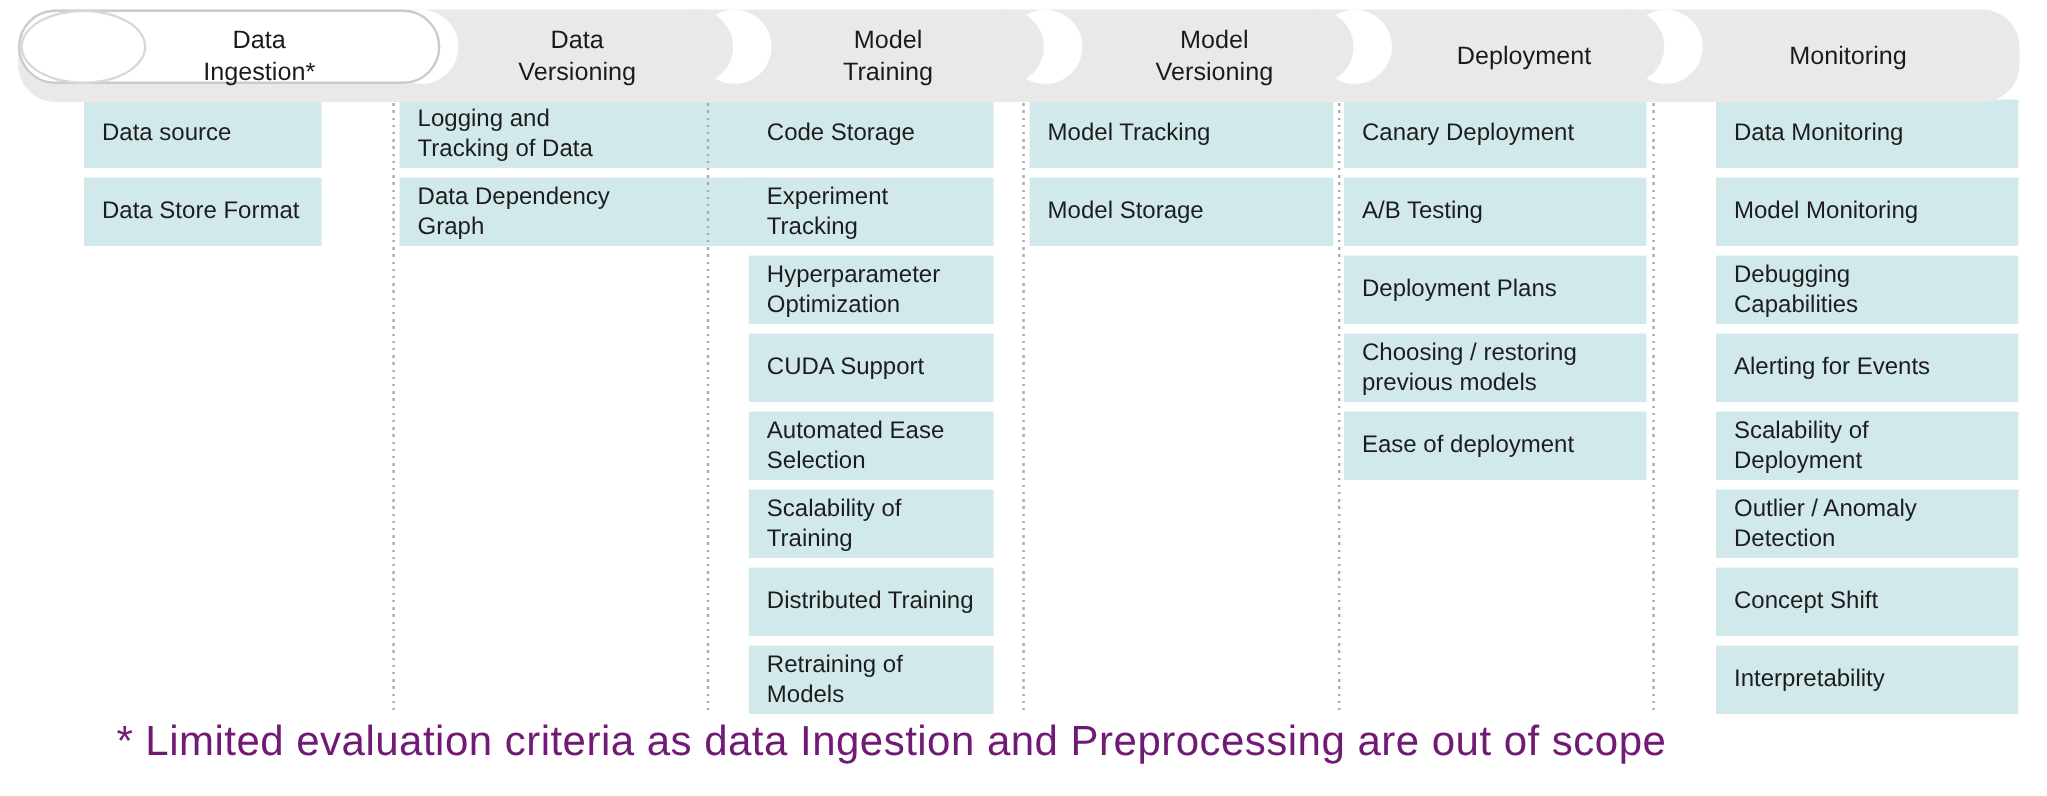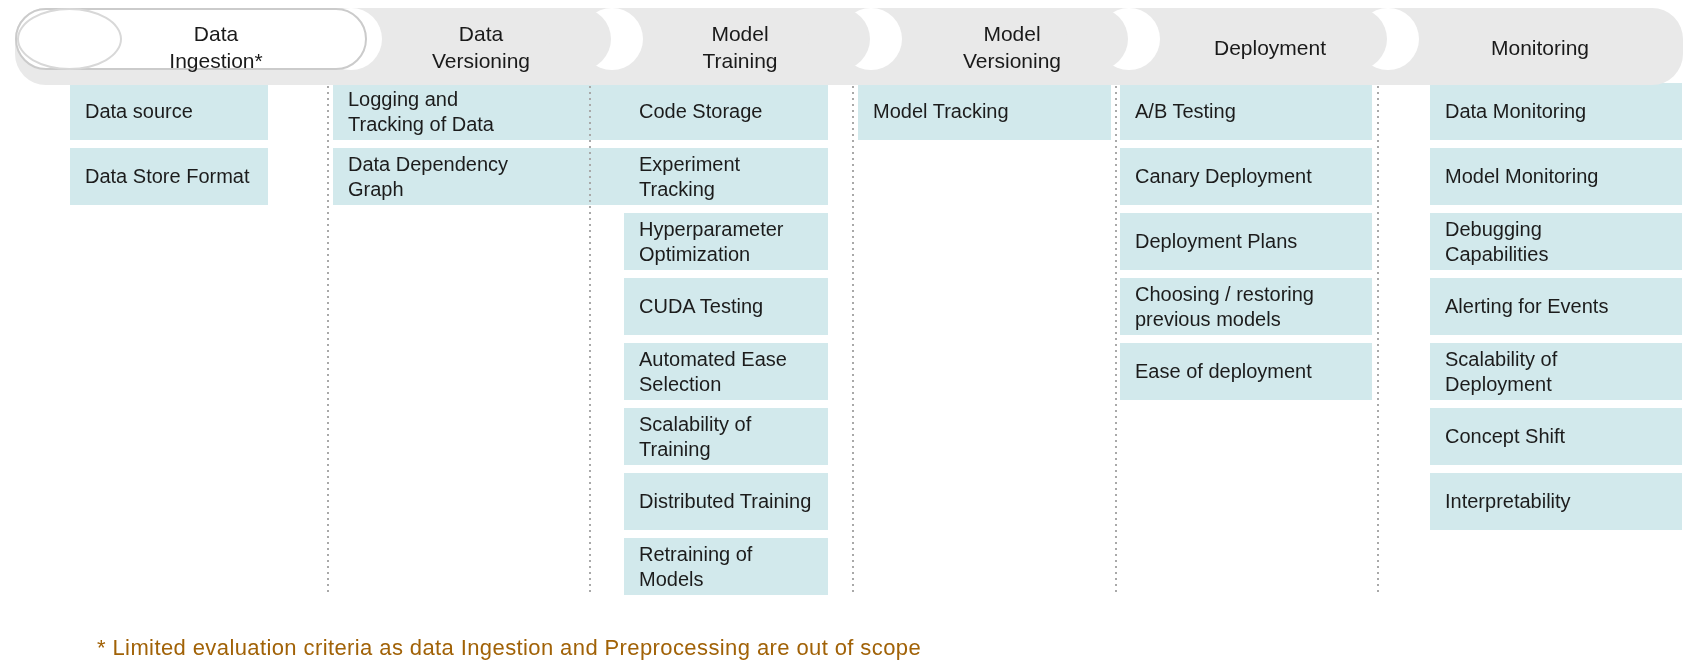--- a/index.html
+++ b/index.html
@@ -68,21 +68,21 @@
   
   .vsep{
     position:absolute;top:80px;height:512px;width:2px;
     background-image:repeating-linear-gradient(
       to bottom, var(--separator-dotted) 0 2px, transparent 2px 6px);
   }
 
   
   .footnote{
     position:absolute;left:97px;top:598px;
-    font-size:22px;letter-spacing:0.4px;color:#a16207;margin-top:37px;
+    font-size:35px;letter-spacing:0.4px;color:#701a75;
   }
 </style>
 </head>
 <body>
 
 <div class="flow">
   <div class="bar"></div>
 
   <div class="lune-w" style="left:305px"></div>
   <div class="lune-w" style="left:566px"></div>
@@ -118,48 +118,51 @@
 Tracking of Data</div>
     <div class="cell">Data Dependency
 Graph</div>
   </div>
 <div class="col" style="left:624px;width:204px">
     <div class="cell">Code Storage</div>
     <div class="cell">Experiment
 Tracking</div>
     <div class="cell">Hyperparameter
 Optimization</div>
-    <div class="cell">CUDA Testing</div>
+    <div class="cell">CUDA Support</div>
     <div class="cell">Automated Ease
 Selection</div>
     <div class="cell">Scalability of
 Training</div>
     <div class="cell">Distributed Training</div>
     <div class="cell">Retraining of
 Models</div>
   </div>
 <div class="col" style="left:858px;width:253px">
     <div class="cell">Model Tracking</div>
+    <div class="cell">Model Storage</div>
   </div>
 <div class="col" style="left:1120px;width:252px">
+    <div class="cell">Canary Deployment</div>
     <div class="cell">A/B Testing</div>
-    <div class="cell">Canary Deployment</div>
     <div class="cell">Deployment Plans</div>
     <div class="cell">Choosing / restoring
 previous models</div>
     <div class="cell">Ease of deployment</div>
   </div>
 <div class="col" style="left:1430px;width:252px">
     <div class="cell">Data Monitoring</div>
     <div class="cell">Model Monitoring</div>
     <div class="cell">Debugging
 Capabilities</div>
     <div class="cell">Alerting for Events</div>
     <div class="cell">Scalability of
 Deployment</div>
+    <div class="cell">Outlier / Anomaly
+Detection</div>
     <div class="cell">Concept Shift</div>
     <div class="cell">Interpretability</div>
   </div>
 
 <div class="vsep" style="left:327px"></div>
 <div class="vsep" style="left:589px"></div>
 <div class="vsep" style="left:852px"></div>
 <div class="vsep" style="left:1115px"></div>
 <div class="vsep" style="left:1377px"></div>
 

